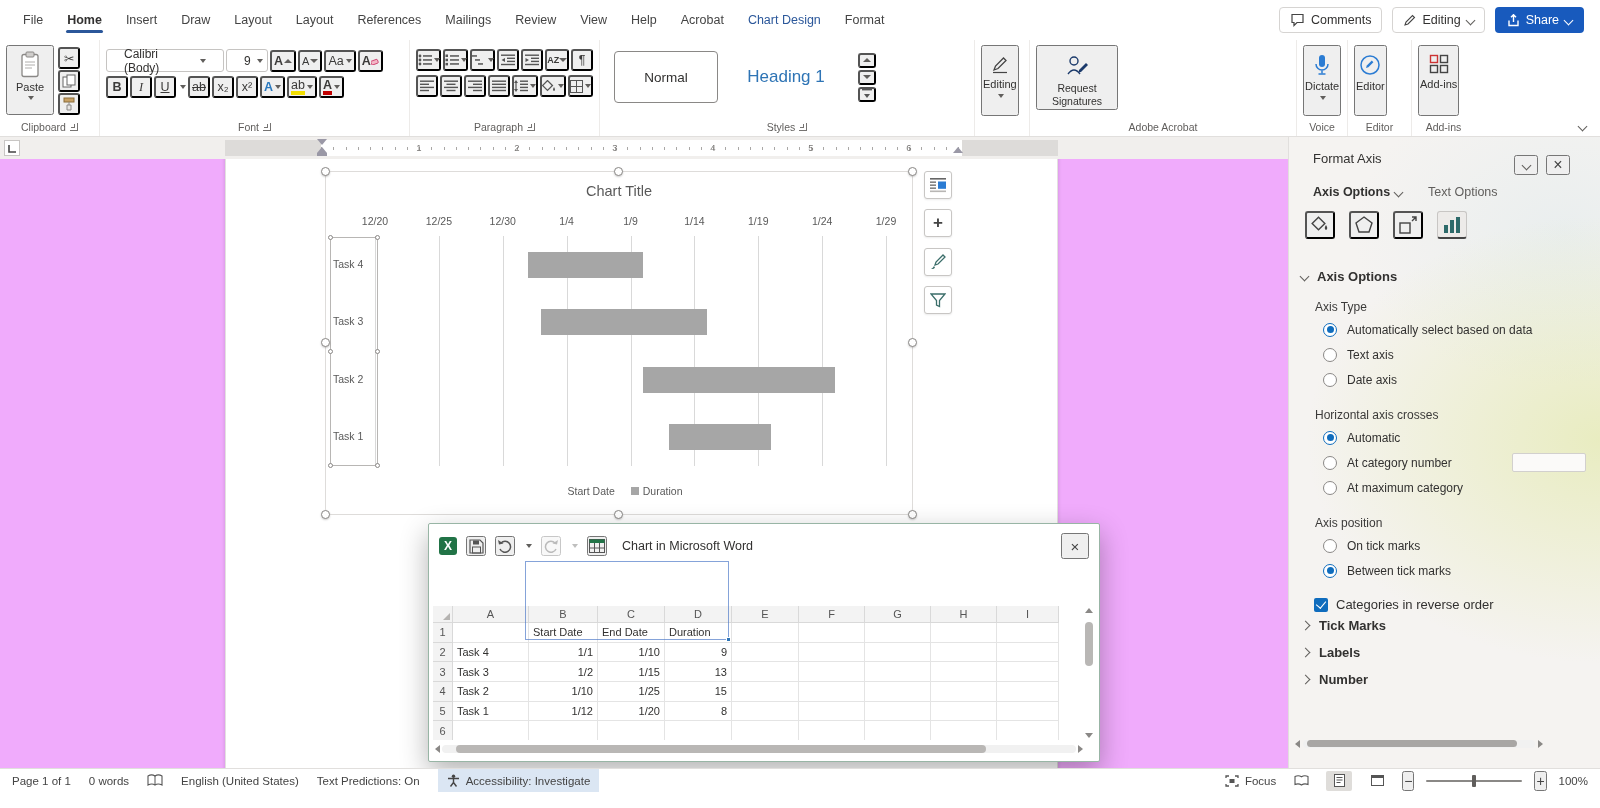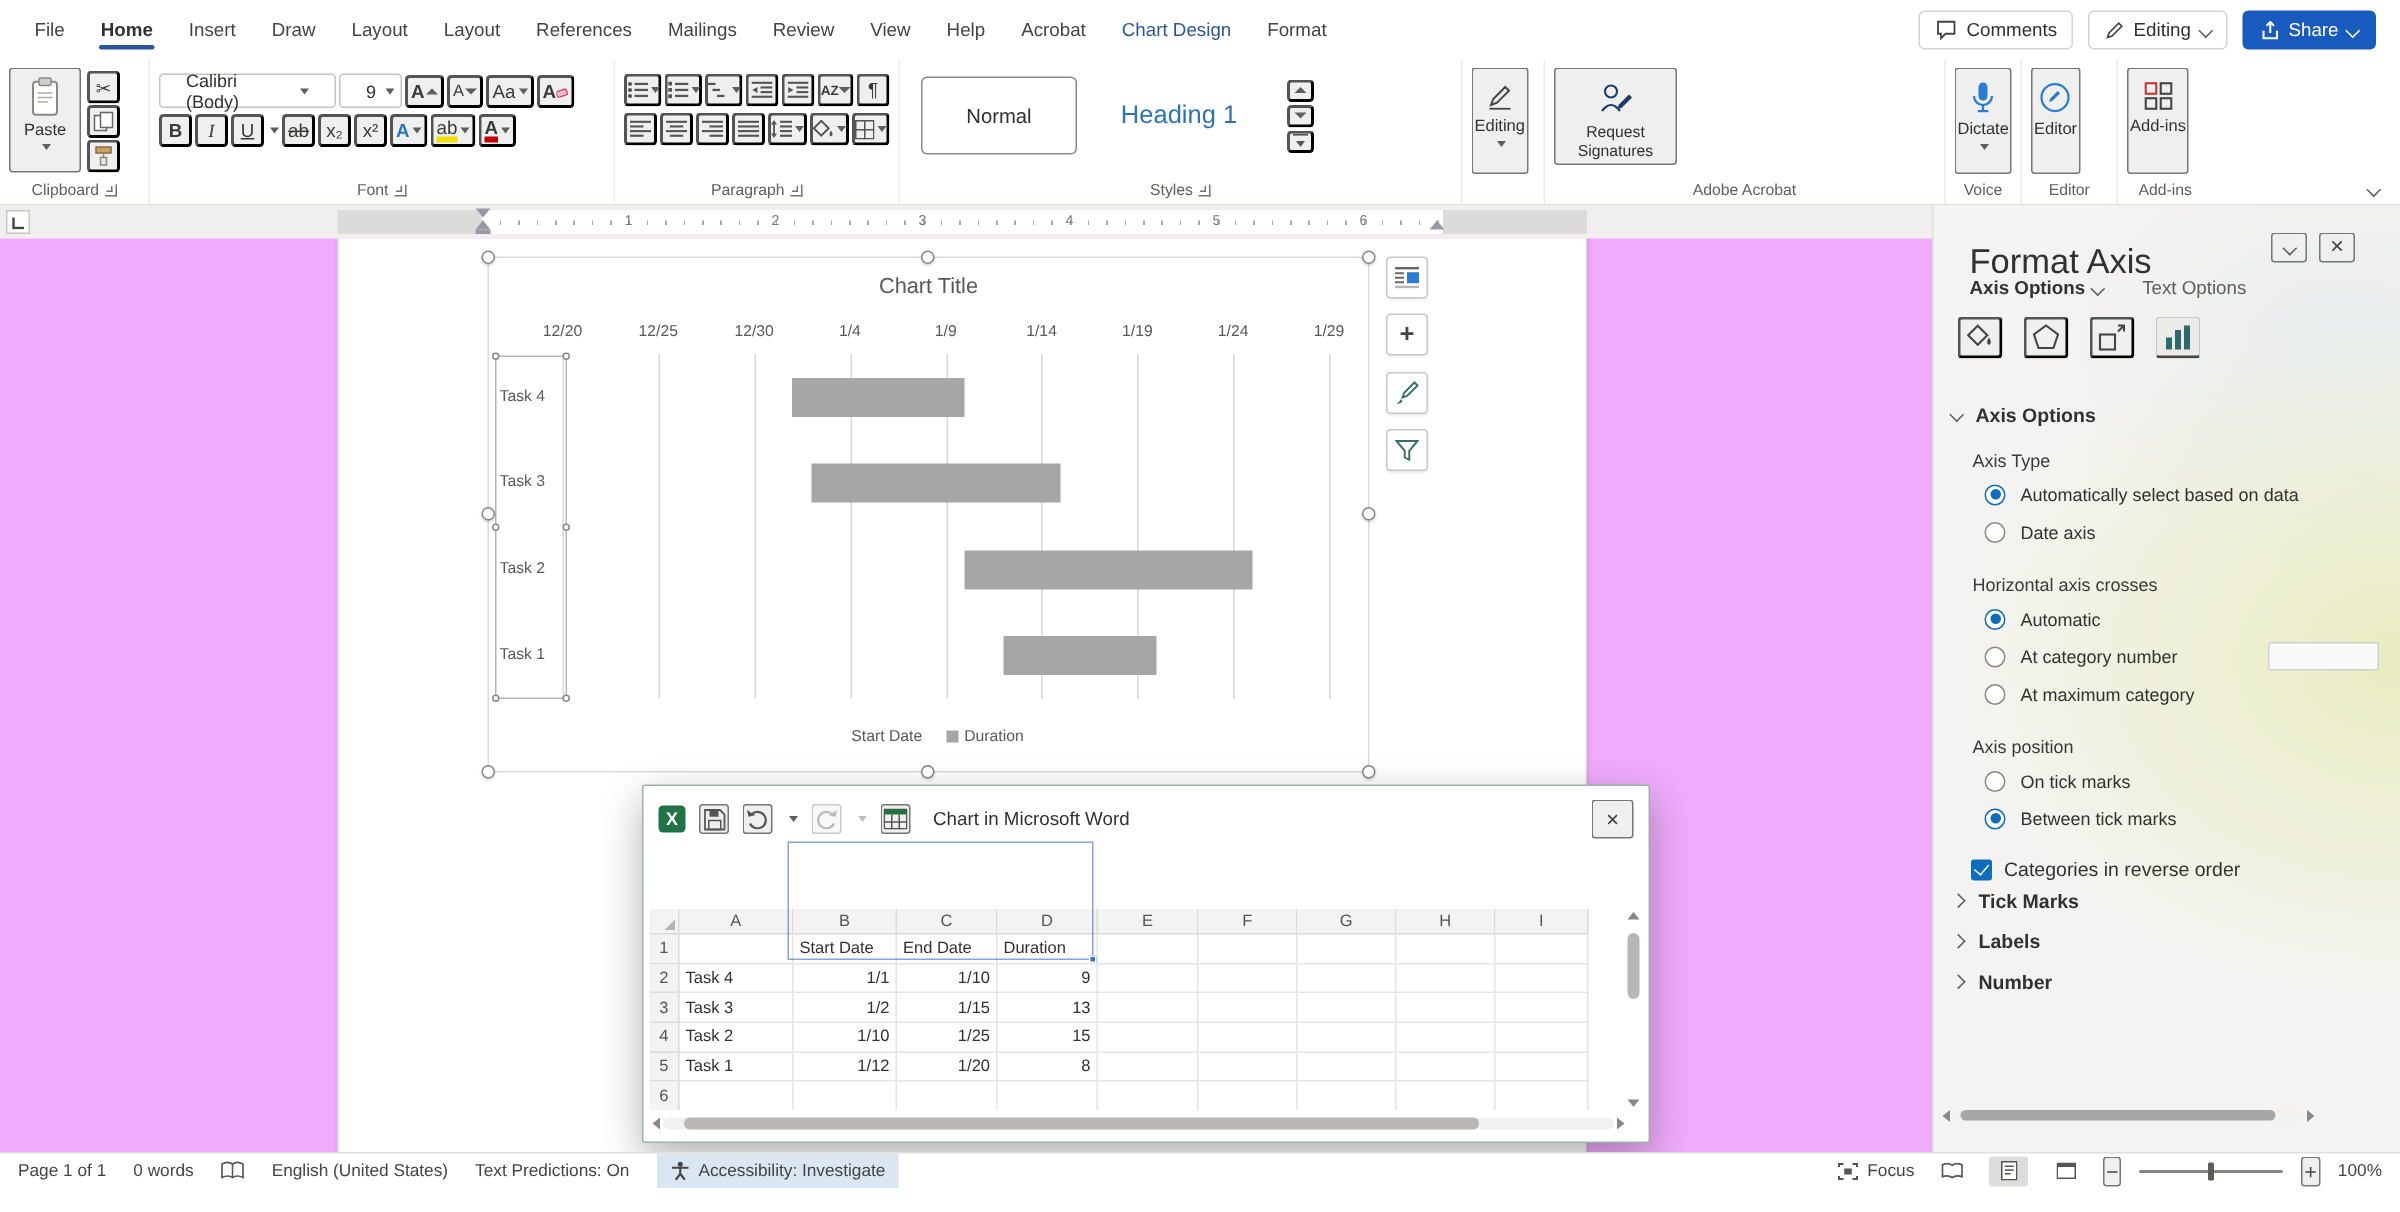--- a/index.html
+++ b/index.html
@@ -98,21 +98,21 @@
 .vscr-thumb{width:8px;height:44px;background:#b9b7b5;border-radius:4px;position:absolute;top:16px;left:3px}
 .arrow-l{width:0;height:0;border-top:4px solid transparent;border-bottom:4px solid transparent;border-right:5px solid #8a8886}
 .arrow-r{width:0;height:0;border-top:4px solid transparent;border-bottom:4px solid transparent;border-left:5px solid #8a8886}
 .arrow-u{width:0;height:0;border-left:4px solid transparent;border-right:4px solid transparent;border-bottom:5px solid #8a8886}
 .arrow-d{width:0;height:0;border-left:4px solid transparent;border-right:4px solid transparent;border-top:5px solid #8a8886}
 
 .task-pane{position:absolute;left:1288px;top:137px;width:312px;height:631px;border-left:1px solid #e1dfdd;background:
  radial-gradient(420px 320px at 100% 48%, rgba(214,226,120,.40), rgba(214,226,120,0) 70%),
  radial-gradient(300px 220px at 88% 15%, rgba(200,224,230,.25), rgba(200,224,230,0) 70%),
  #f5f3f1}
-.fx-title{position:absolute;left:24px;top:24px;font-size:23px;color:#323130}
+.fx-title{position:absolute;left:24px;top:14px;font-size:13px;color:#323130}
 .fx-titlebtn{position:absolute;top:18px;width:24px;height:20px;display:flex;align-items:center;justify-content:center;color:#444;font-size:14px}
 .fx-tabs{position:absolute;left:24px;top:48px;display:flex;gap:26px;font-size:12.5px;align-items:center}
 .fx-tab{display:flex;align-items:center;gap:5px}
 .fx-tab.on{font-weight:bold;color:#323130}
 .fx-tab.off{color:#605e5c}
 .fx-icons{position:absolute;left:16px;top:74px;display:flex;gap:14px;align-items:center}
 .fx-icon{width:30px;height:28px;display:flex;align-items:center;justify-content:center;border-radius:3px}
 .fx-icon.sel{background:#edebe9;border:1px solid #c8c6c4;border-bottom:2px solid #444}
 .fx-body{position:absolute;left:0;top:124px;right:0}
 .fx-head{display:flex;align-items:center;gap:9px;margin:8px 0 0 12px;font-weight:bold;font-size:13px;color:#323130}
@@ -925,20 +925,24 @@
         <span class="chev down"></span>
         <span>Axis Options</span>
       </div>
   <div class="fx-sub">Axis Type</div>
       <div class="opt">
         <span class="r on"></span>
         <span>Automatically select based on data</span>
       </div>
       <div class="opt">
         <span class="r"></span>
+        <span>Text axis</span>
+      </div>
+      <div class="opt">
+        <span class="r"></span>
         <span>Date axis</span>
       </div>
       <div class="fx-sub">Horizontal axis crosses</div>
       <div class="opt">
         <span class="r on"></span>
         <span>Automatic</span>
       </div>
       <div class="opt">
         <span class="r"></span>
         <span>At category number</span>

